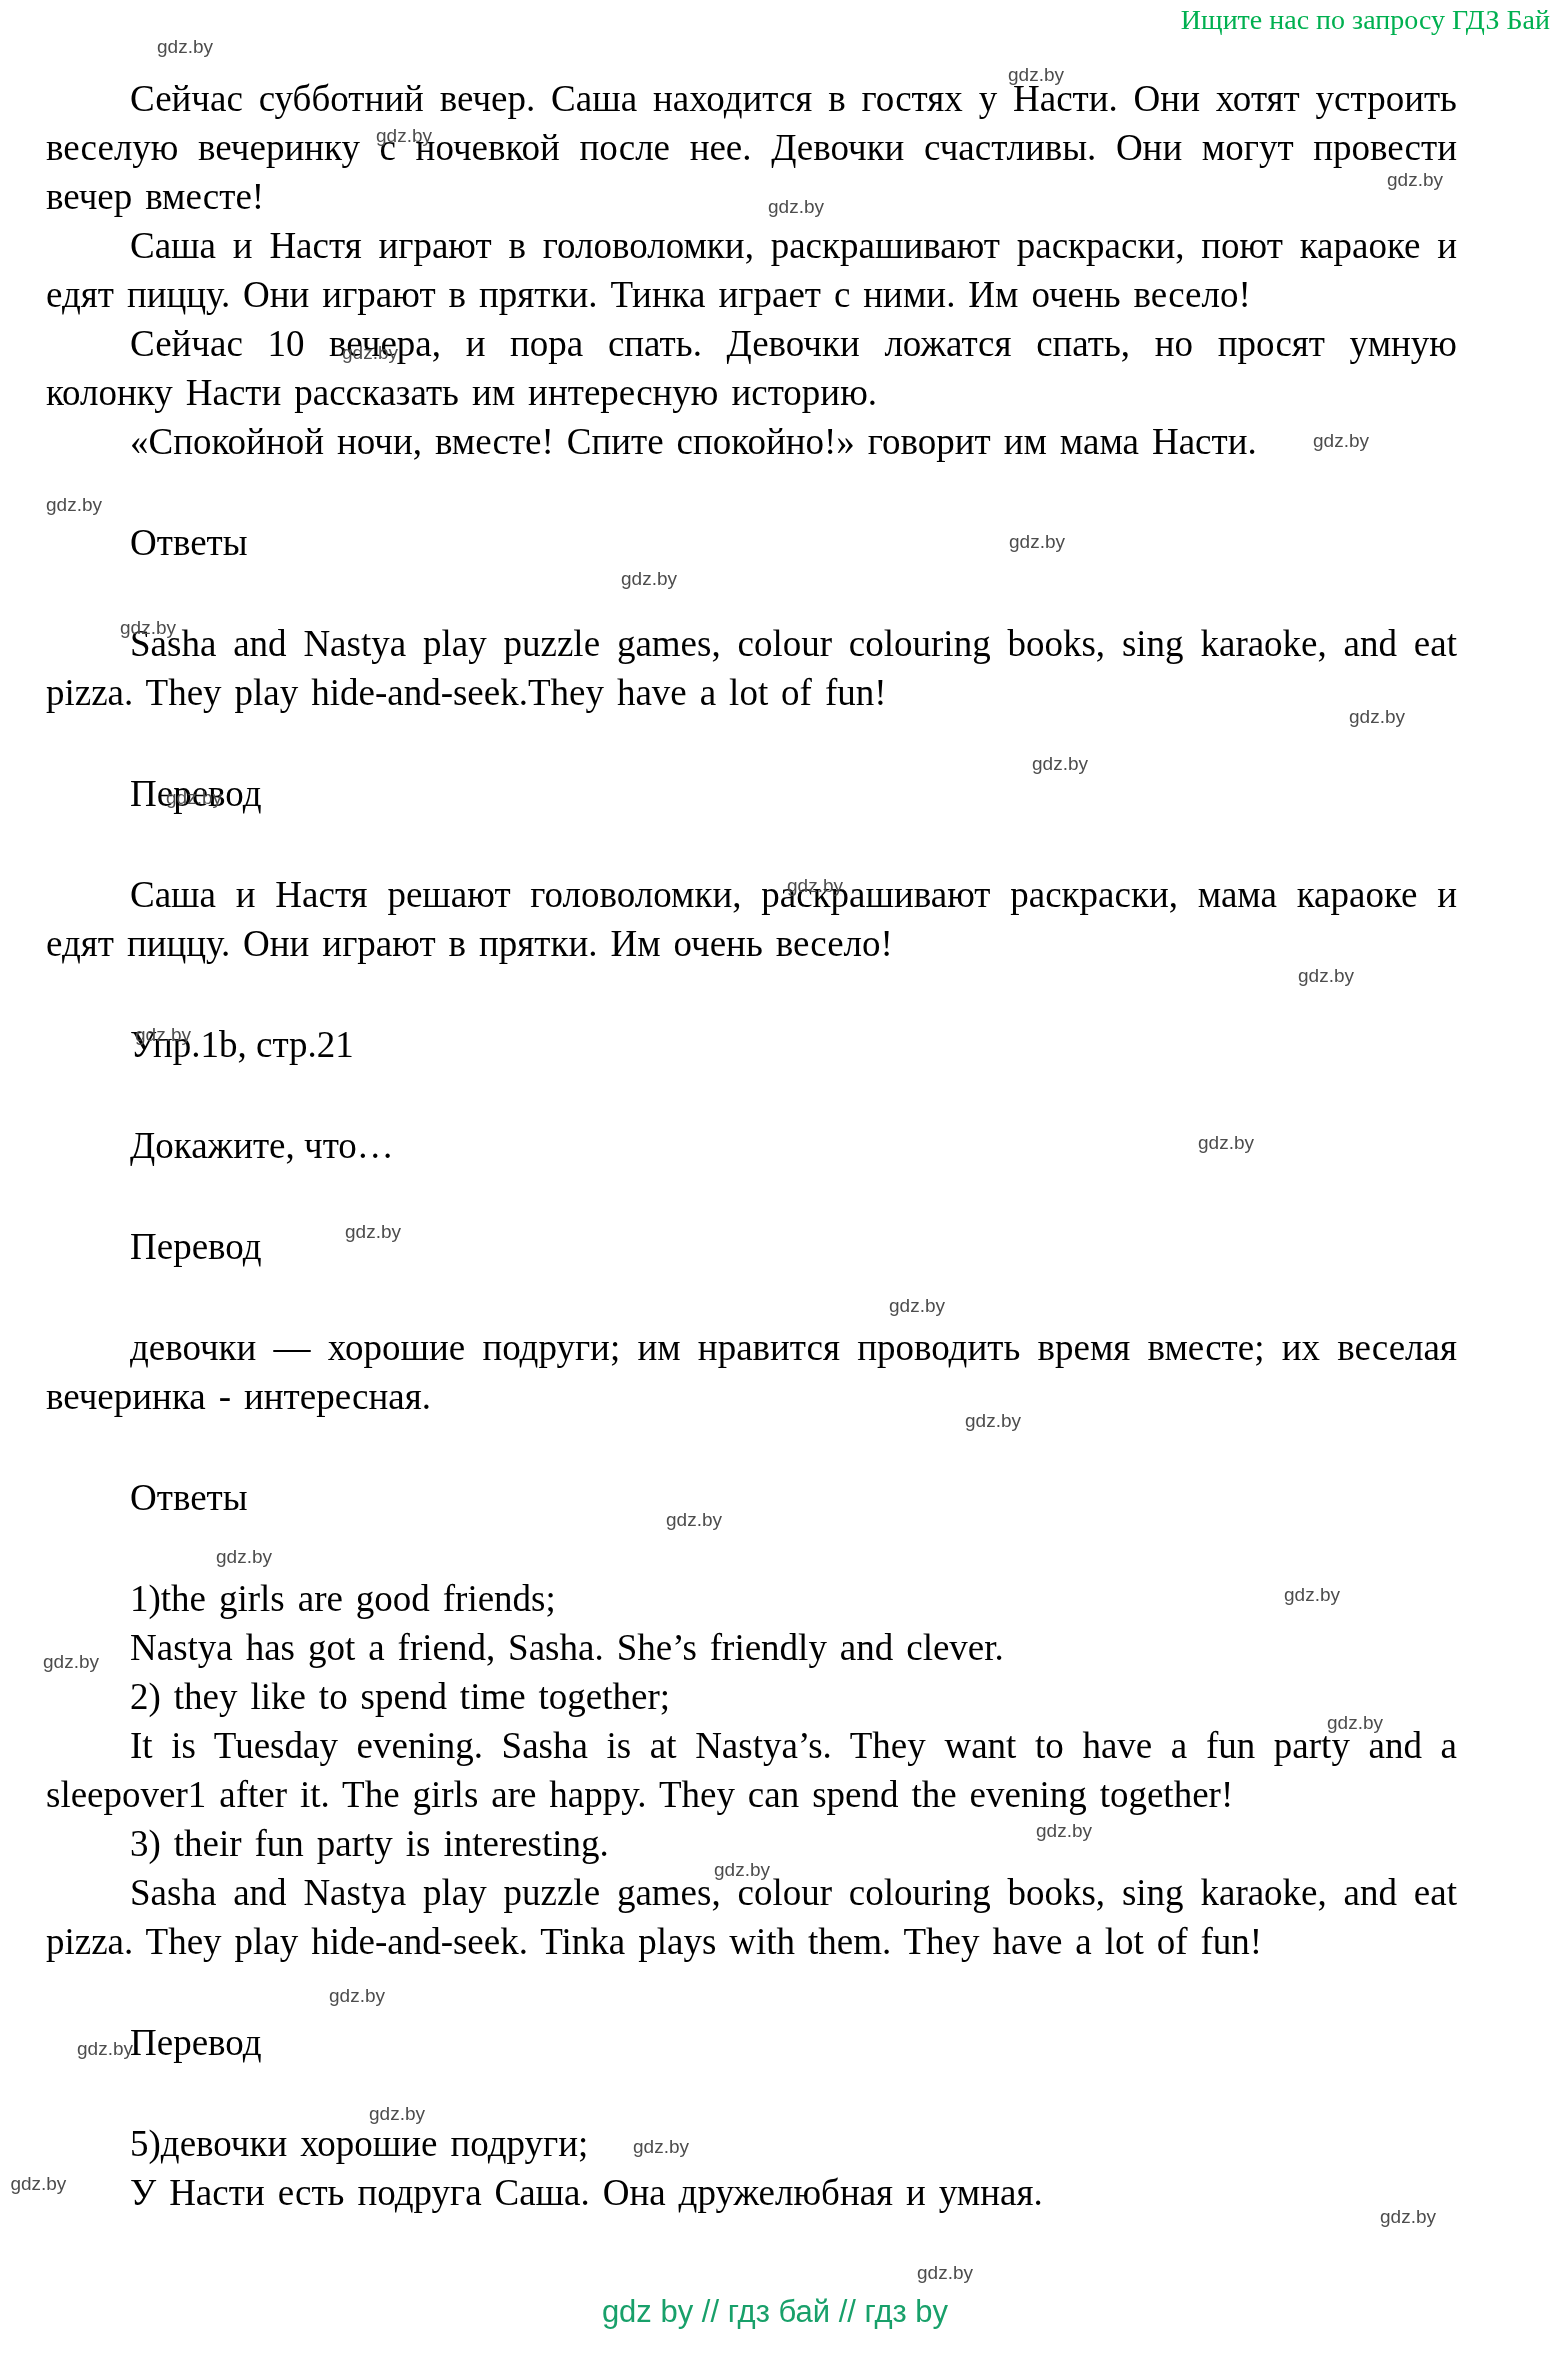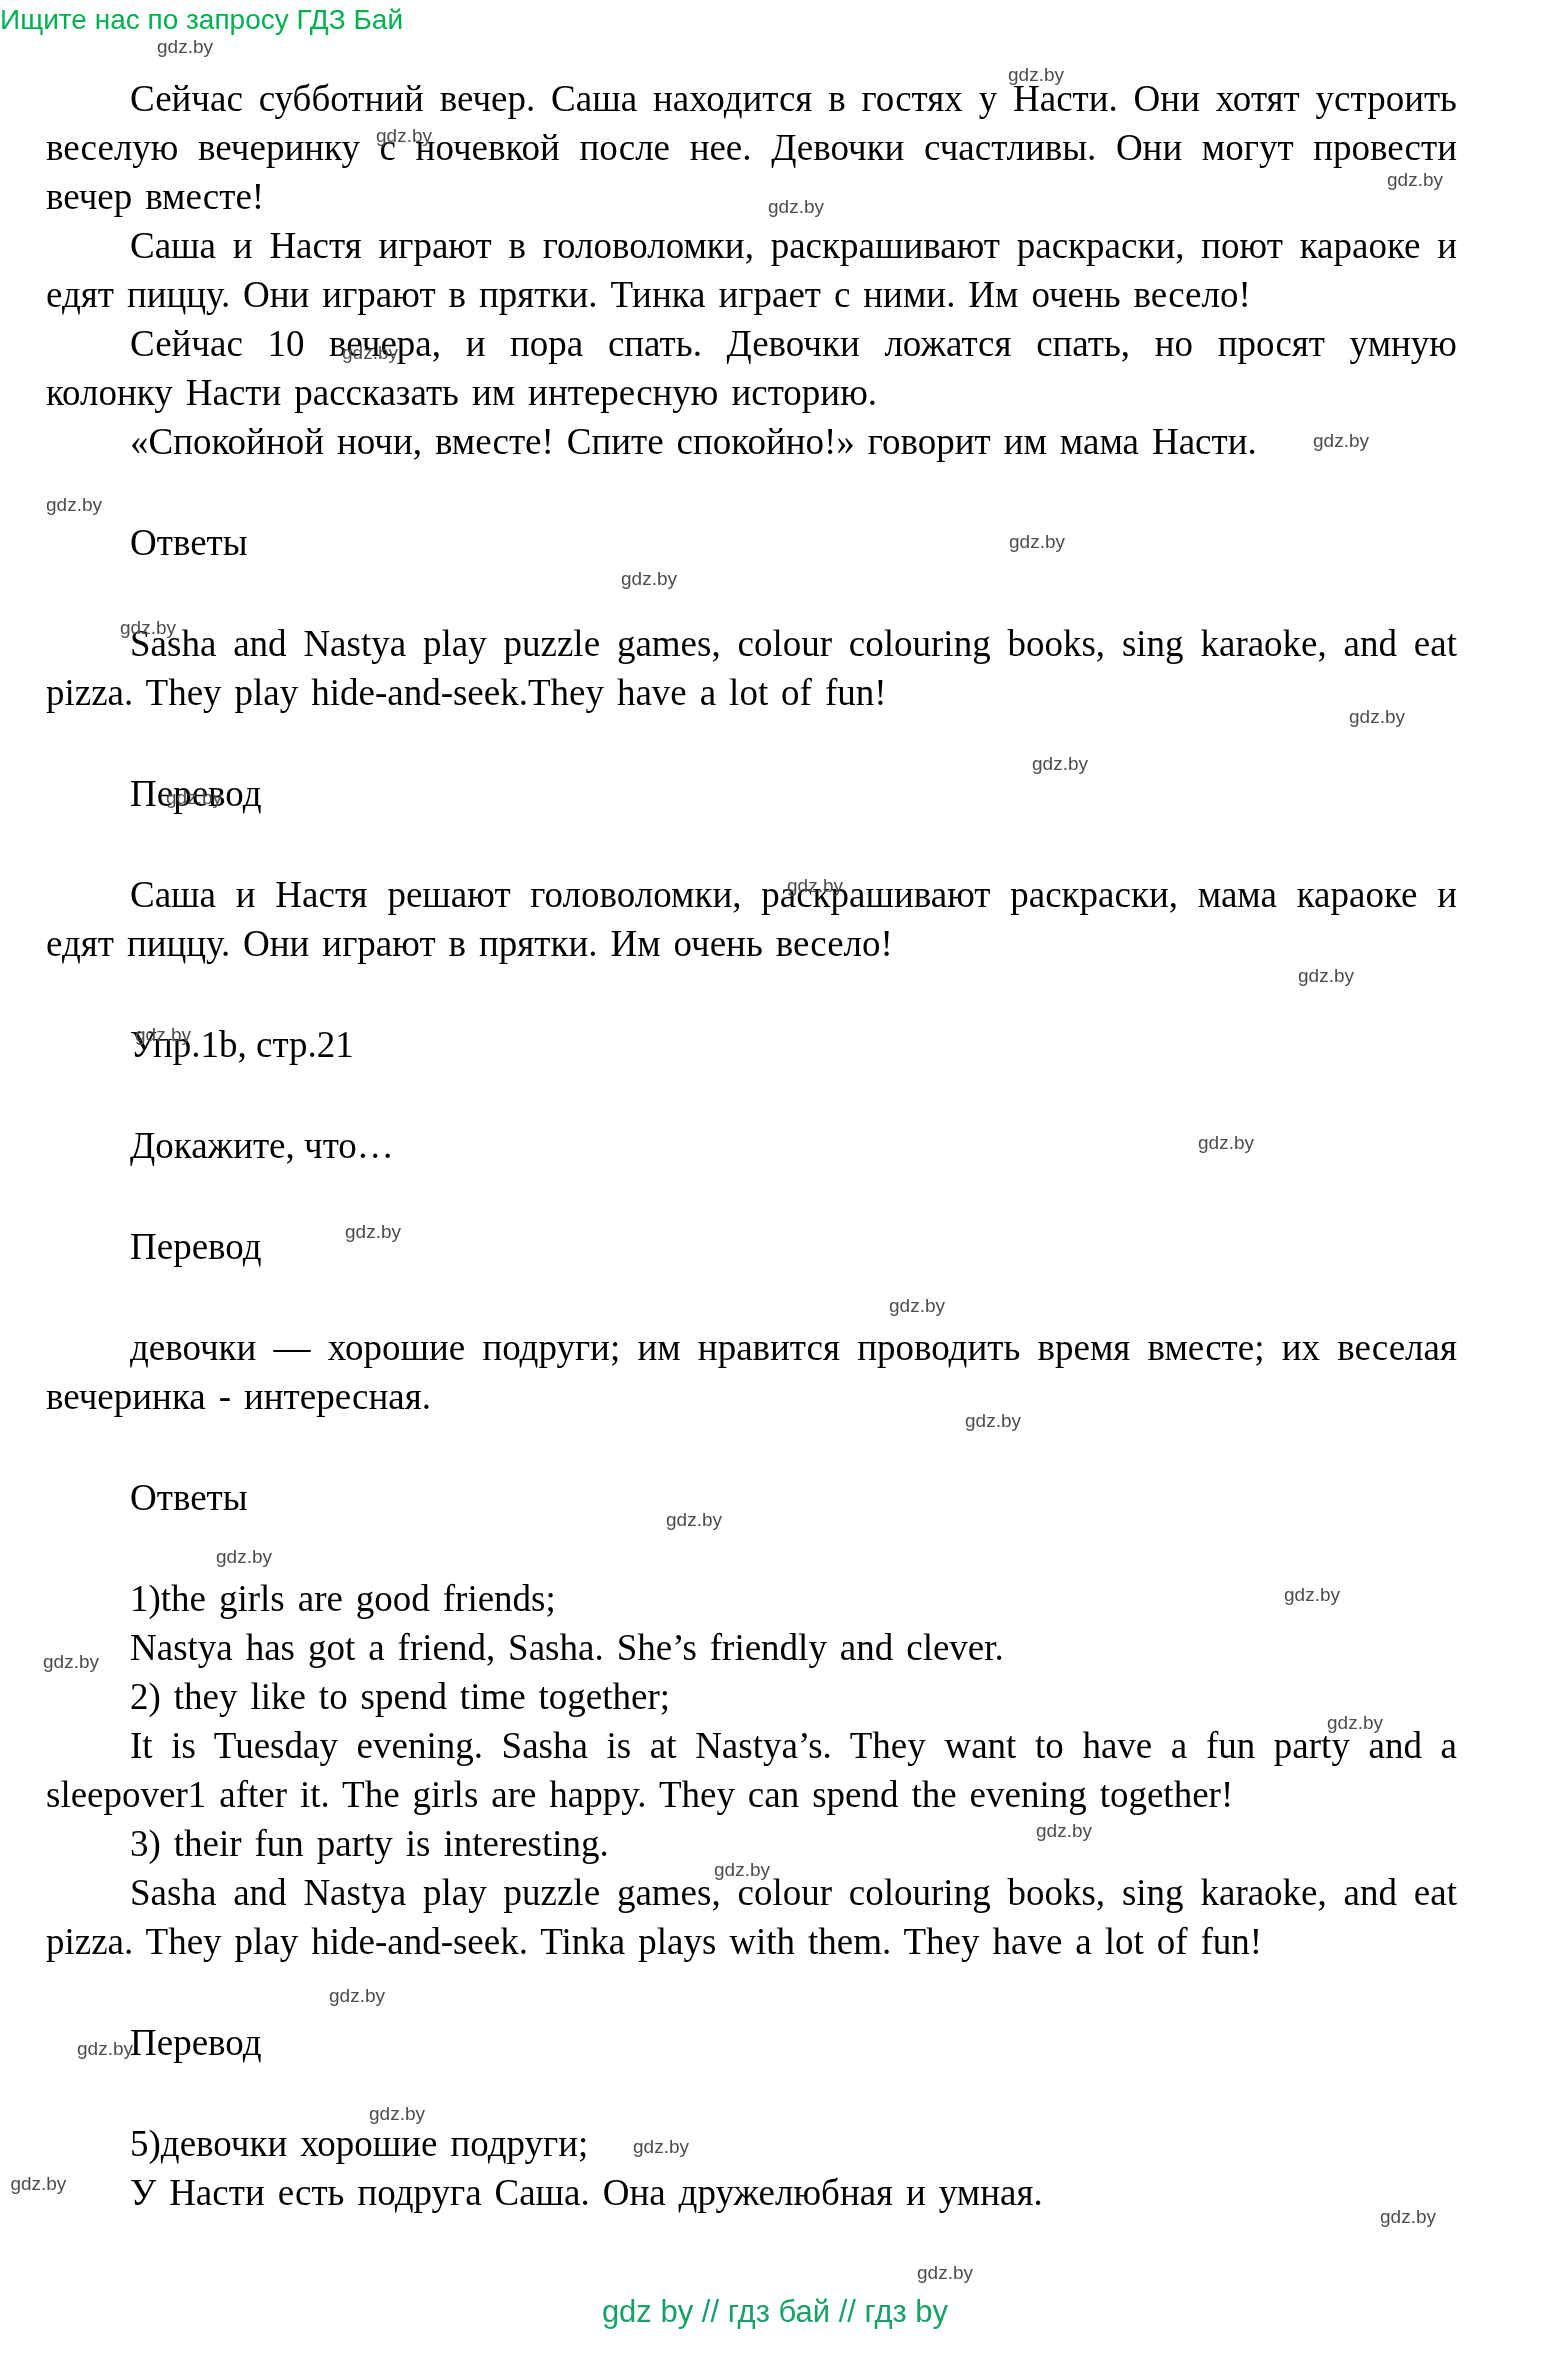--- a/index.html
+++ b/index.html
@@ -11,22 +11,22 @@
     background: var(--bg, #ffffff);
     overflow: hidden;
     font-family: "Liberation Serif", serif;
     color: var(--body-text, #000000);
   }
   .promo {
     position: absolute;
     top: 4.4px;
     left: 0;
     width: 100%;
-    text-align: left;
-    font-family: Liberation Sans, sans-serif;
+    text-align: right;
+    font-family: Liberation Serif, serif;
     font-size: 28px;
     color: var(--promo-green, #00b050);
   }
   .content {
     position: absolute;
     top: 74px;
     left: 46px;
     width: 1411px;
     font-size: 37px;
     line-height: 49px;

